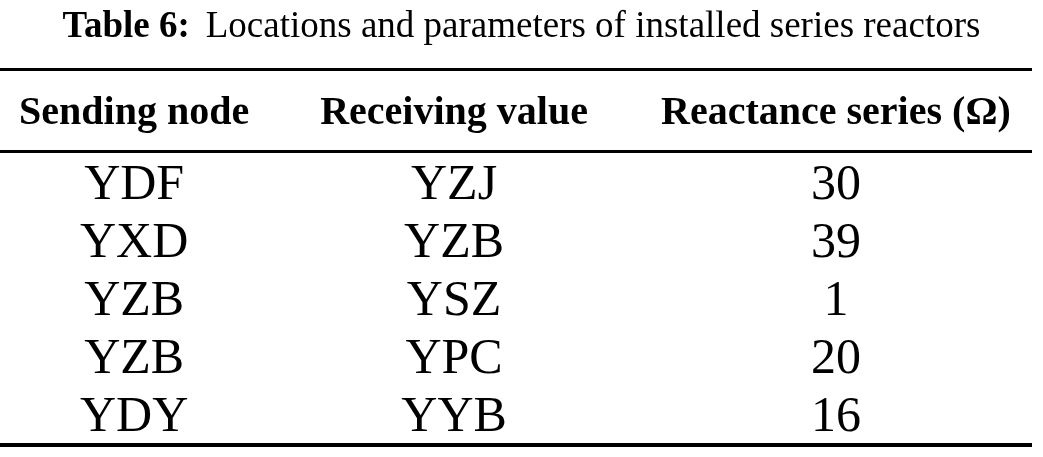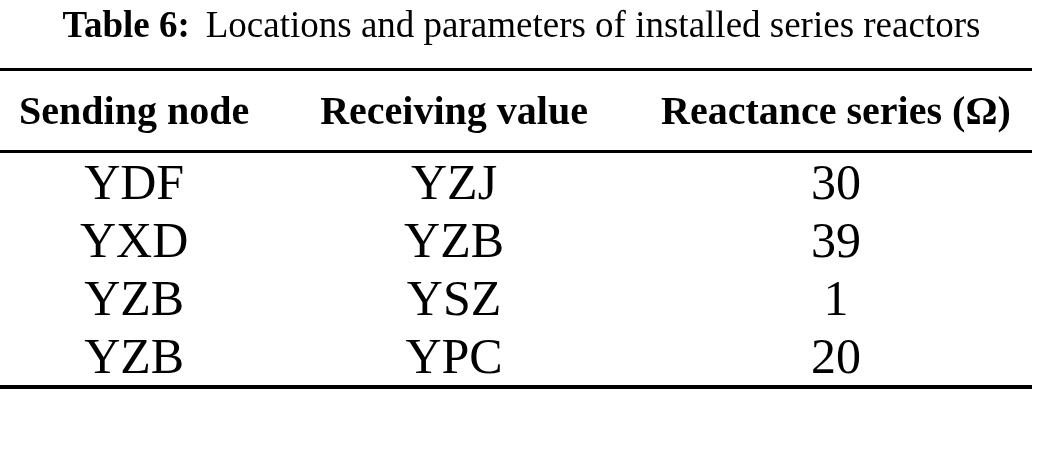--- a/index.html
+++ b/index.html
@@ -92,16 +92,21 @@
       <tr>
         <td>YZB</td>
         <td>YSZ</td>
         <td>1</td>
       </tr>
       <tr>
         <td>YZB</td>
         <td>YPC</td>
         <td>20</td>
       </tr>
+      <tr>
+        <td>YDY</td>
+        <td>YYB</td>
+        <td>16</td>
+      </tr>
     </tbody>
   </table>
 
 </div>
 
 </body></html>

